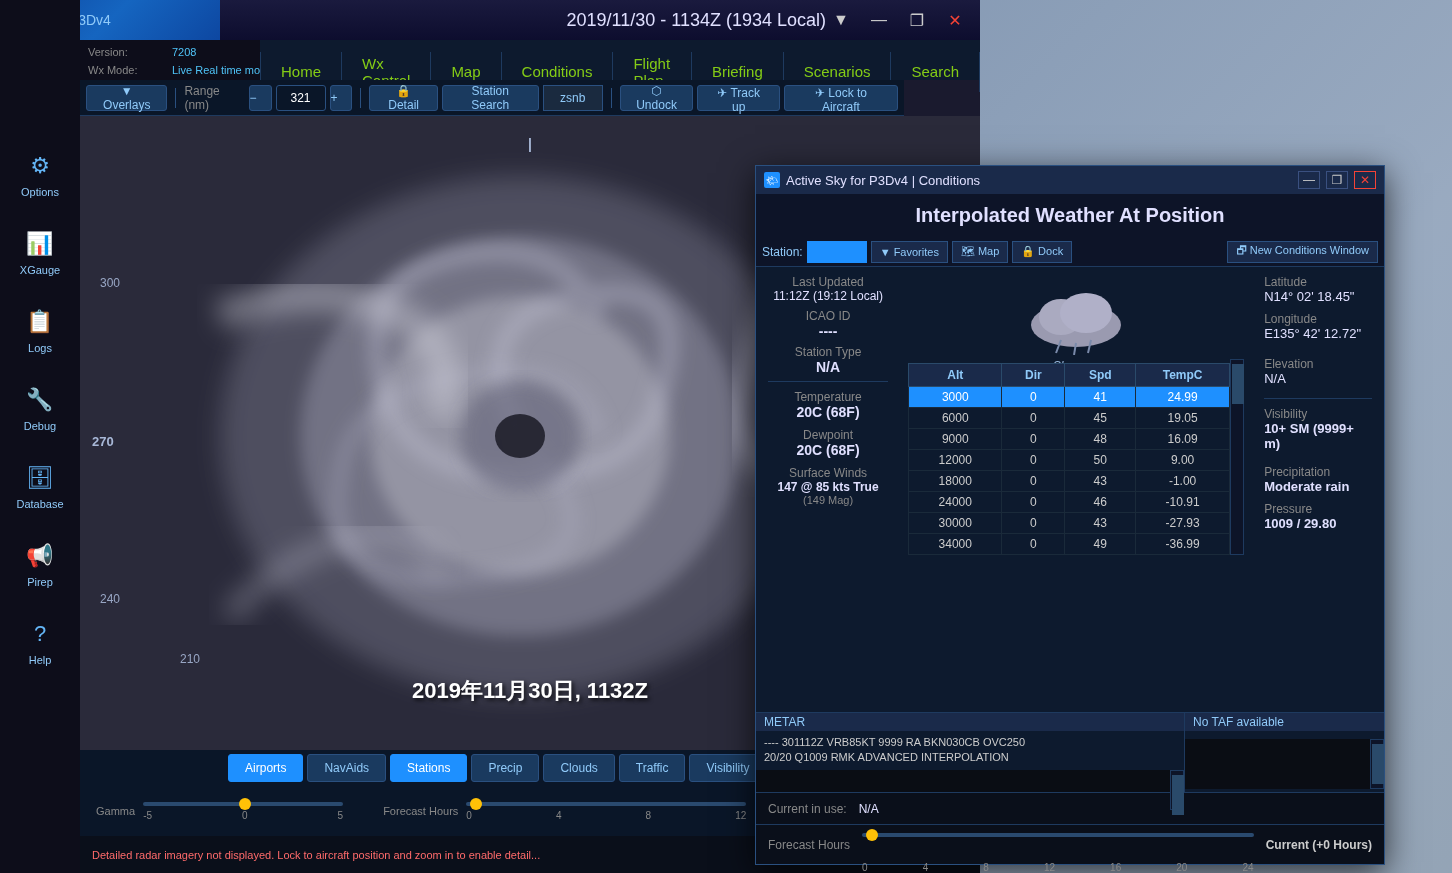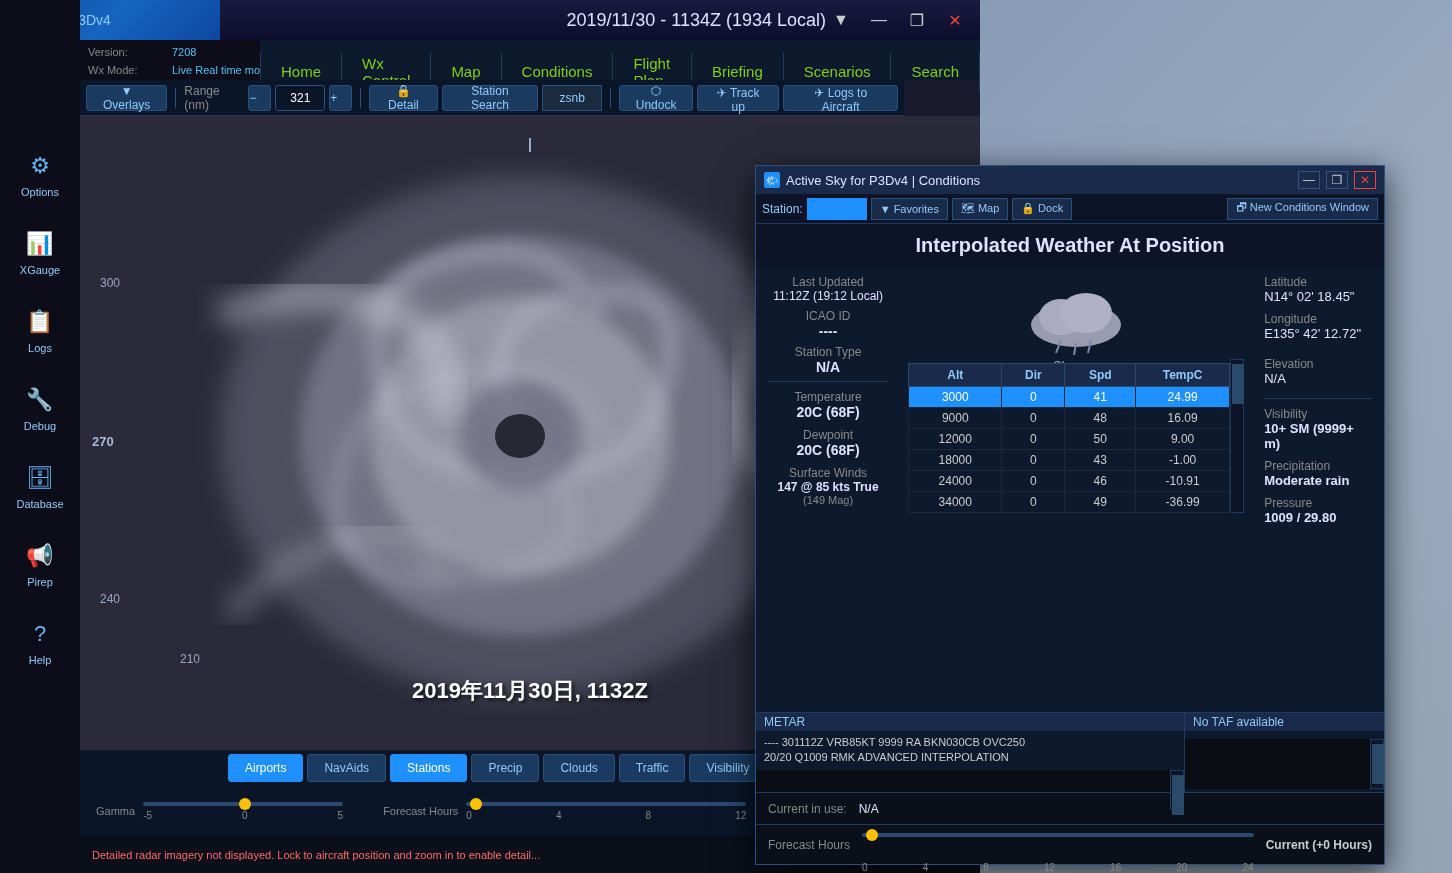--- a/index.html
+++ b/index.html
@@ -671,21 +671,21 @@
   <button class="toolbar-btn" style="width:24px;padding:0;">−</button>
   <input class="toolbar-range" type="text" value="321" style="">
   <button class="toolbar-btn" style="width:24px;padding:0;">+</button>
   <div class="toolbar-separator"></div>
   <button class="toolbar-btn">🔒 Detail</button>
   <button class="toolbar-btn">Station Search</button>
   <input class="toolbar-input" type="text" value="zsnb" style="">
   <div class="toolbar-separator"></div>
   <button class="toolbar-btn">⬡ Undock</button>
   <button class="track-btn">✈ Track up</button>
-  <button class="track-btn">✈ Logs to Aircraft</button>
+  <button class="track-btn">✈ Lock to Aircraft</button>
 </div>
 
 <div id="map-area">
   <div id="map-image">
 
     <svg width="100%" height="100%" style="position:absolute;top:0;left:0;">
       <defs>
         <radialGradient id="stormGrad" cx="50%" cy="50%" r="50%">
           <stop offset="0%" style="stop-color:#1a1a2e;stop-opacity:0.9"></stop>
           <stop offset="30%" style="stop-color:#3a3a5a;stop-opacity:0.7"></stop>
@@ -779,31 +779,31 @@
 <div id="conditions-window">
 
   <div id="cond-title-bar">
     <div id="cond-title-icon">🌤</div>
     <span id="cond-title-text">Active Sky for P3Dv4 | Conditions</span>
     <button class="cond-title-btn">—</button>
     <button class="cond-title-btn">❐</button>
     <button class="cond-title-btn close">✕</button>
   </div>
 
+  <div id="cond-header">
+    <h2>Interpolated Weather At Position</h2>
+  </div>
+
   <div id="cond-toolbar">
     <span class="cond-tb-label">Station:</span>
     <input class="cond-station-input" type="text" value="" style="">
     <button class="cond-tb-btn">▼ Favorites</button>
     <button class="cond-tb-btn">🗺 Map</button>
     <button class="cond-tb-btn">🔒 Dock</button>
     <button class="cond-tb-btn" style="margin-left:auto;">🗗 New Conditions Window</button>
-  </div>
-
-  <div id="cond-header">
-    <h2>Interpolated Weather At Position</h2>
   </div>
 
   <div id="cond-main">
 
     <div id="cond-left">
       <div class="cond-field">
         <span class="cond-field-label">Last Updated</span>
         <span class="cond-field-value" style="font-size:12px;font-weight:normal;">11:12Z (19:12 Local)</span>
       </div>
       <div class="cond-field">
@@ -854,20 +854,26 @@
               <th>Spd</th>
               <th>TempC</th>
             </tr>
           </thead>
           <tbody id="wind-table-body">
           <tr class="selected">
       <td>3000</td>
       <td>0</td>
       <td>41</td>
       <td>24.99</td>
+    </tr>
+              <tr>
+      <td>6000</td>
+      <td>0</td>
+      <td>45</td>
+      <td>19.05</td>
     </tr>
               <tr>
       <td>9000</td>
       <td>0</td>
       <td>48</td>
       <td>16.09</td>
     </tr>
               <tr>
       <td>12000</td>
       <td>0</td>
@@ -880,20 +886,26 @@
       <td>43</td>
       <td>-1.00</td>
     </tr>
               <tr>
       <td>24000</td>
       <td>0</td>
       <td>46</td>
       <td>-10.91</td>
     </tr>
               <tr>
+      <td>30000</td>
+      <td>0</td>
+      <td>43</td>
+      <td>-27.93</td>
+    </tr>
+              <tr>
       <td>34000</td>
       <td>0</td>
       <td>49</td>
       <td>-36.99</td>
     </tr>
             </tbody>
         </table>
         <div class="scrollbar-stub">
           <div class="scrollbar-thumb"></div>
         </div>
@@ -911,21 +923,21 @@
       </div>
       <div class="cond-right-field" style="margin-top:12px;">
         <span class="cond-right-label">Elevation</span>
         <span class="cond-right-value">N/A</span>
       </div>
       <div style="border-top:1px solid #1e3a5f;padding-top:8px;margin-top:8px;">
         <div class="cond-right-field">
           <span class="cond-right-label">Visibility</span>
           <span class="cond-right-value" style="font-weight:bold;">10+ SM (9999+ m)</span>
         </div>
-        <div class="cond-right-field" style="margin-top:8px;">
+        <div class="cond-right-field" style="margin-top:14px;">
           <span class="cond-right-label">Precipitation</span>
           <span class="cond-right-value" style="font-weight:bold;">Moderate rain</span>
         </div>
         <div class="cond-right-field" style="margin-top:8px;">
           <span class="cond-right-label">Pressure</span>
           <span class="cond-right-value" style="font-weight:bold;">1009 / 29.80</span>
         </div>
       </div>
     </div>
   </div>

